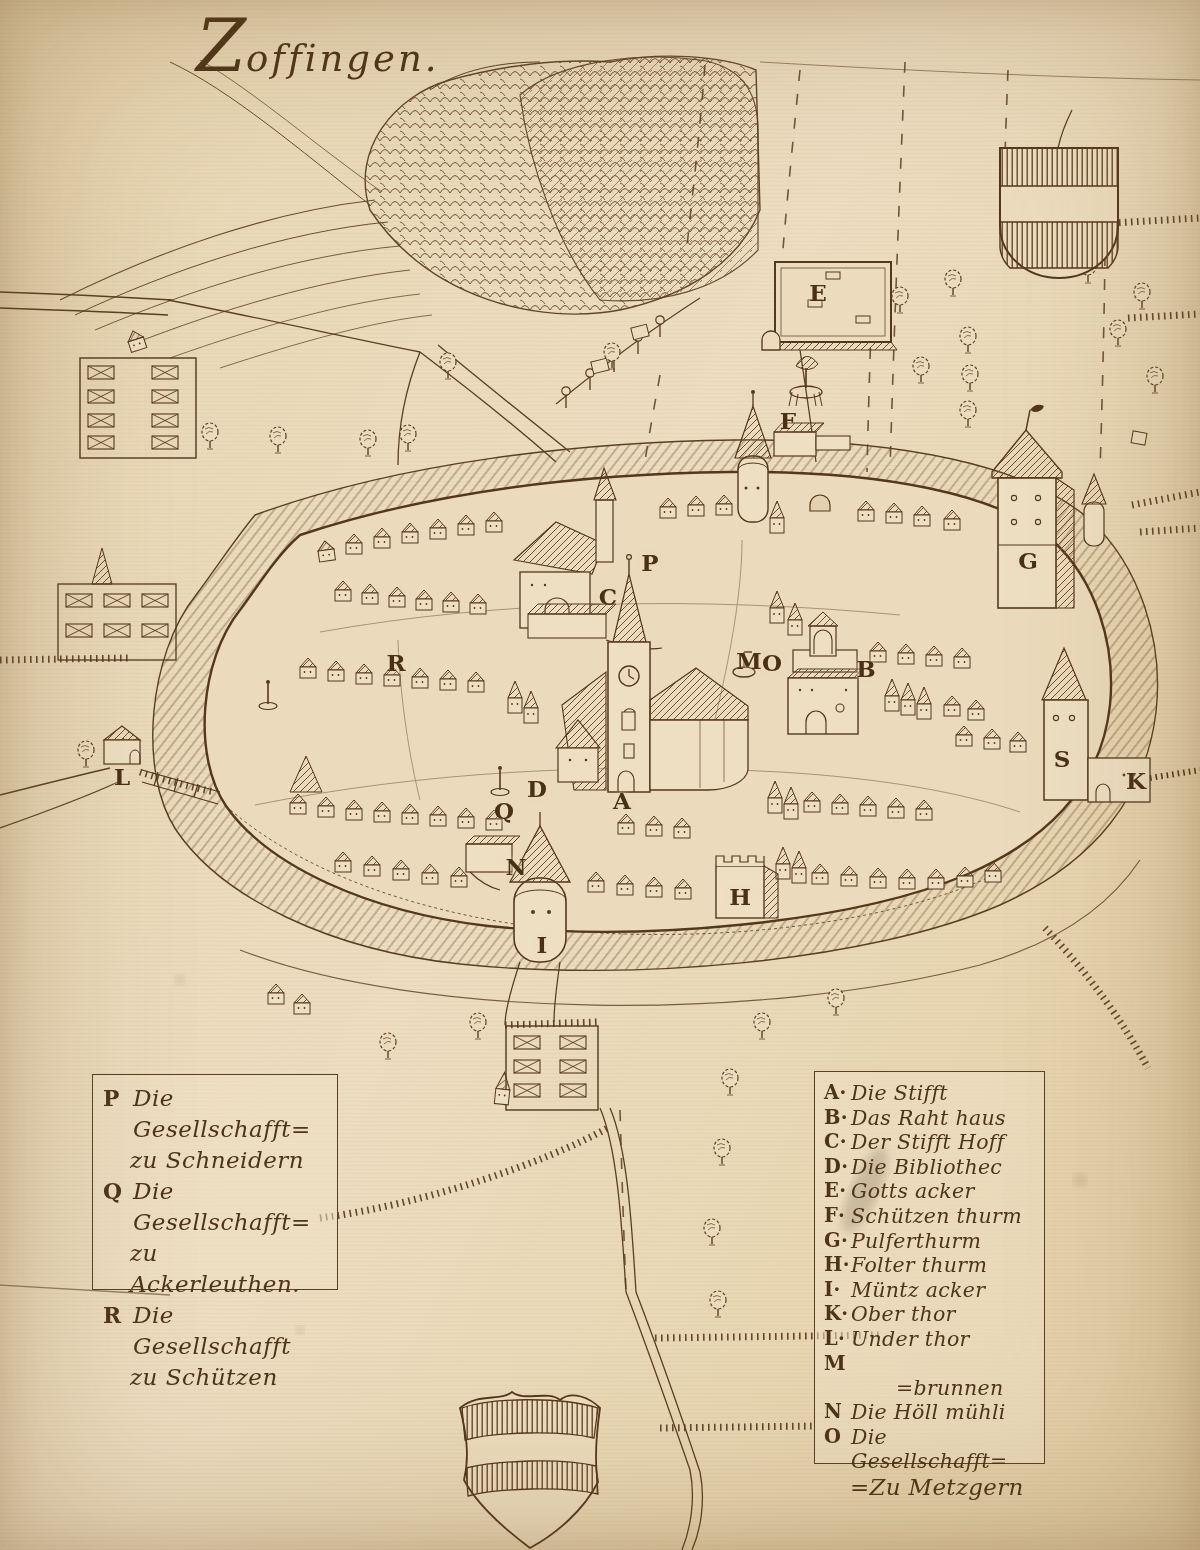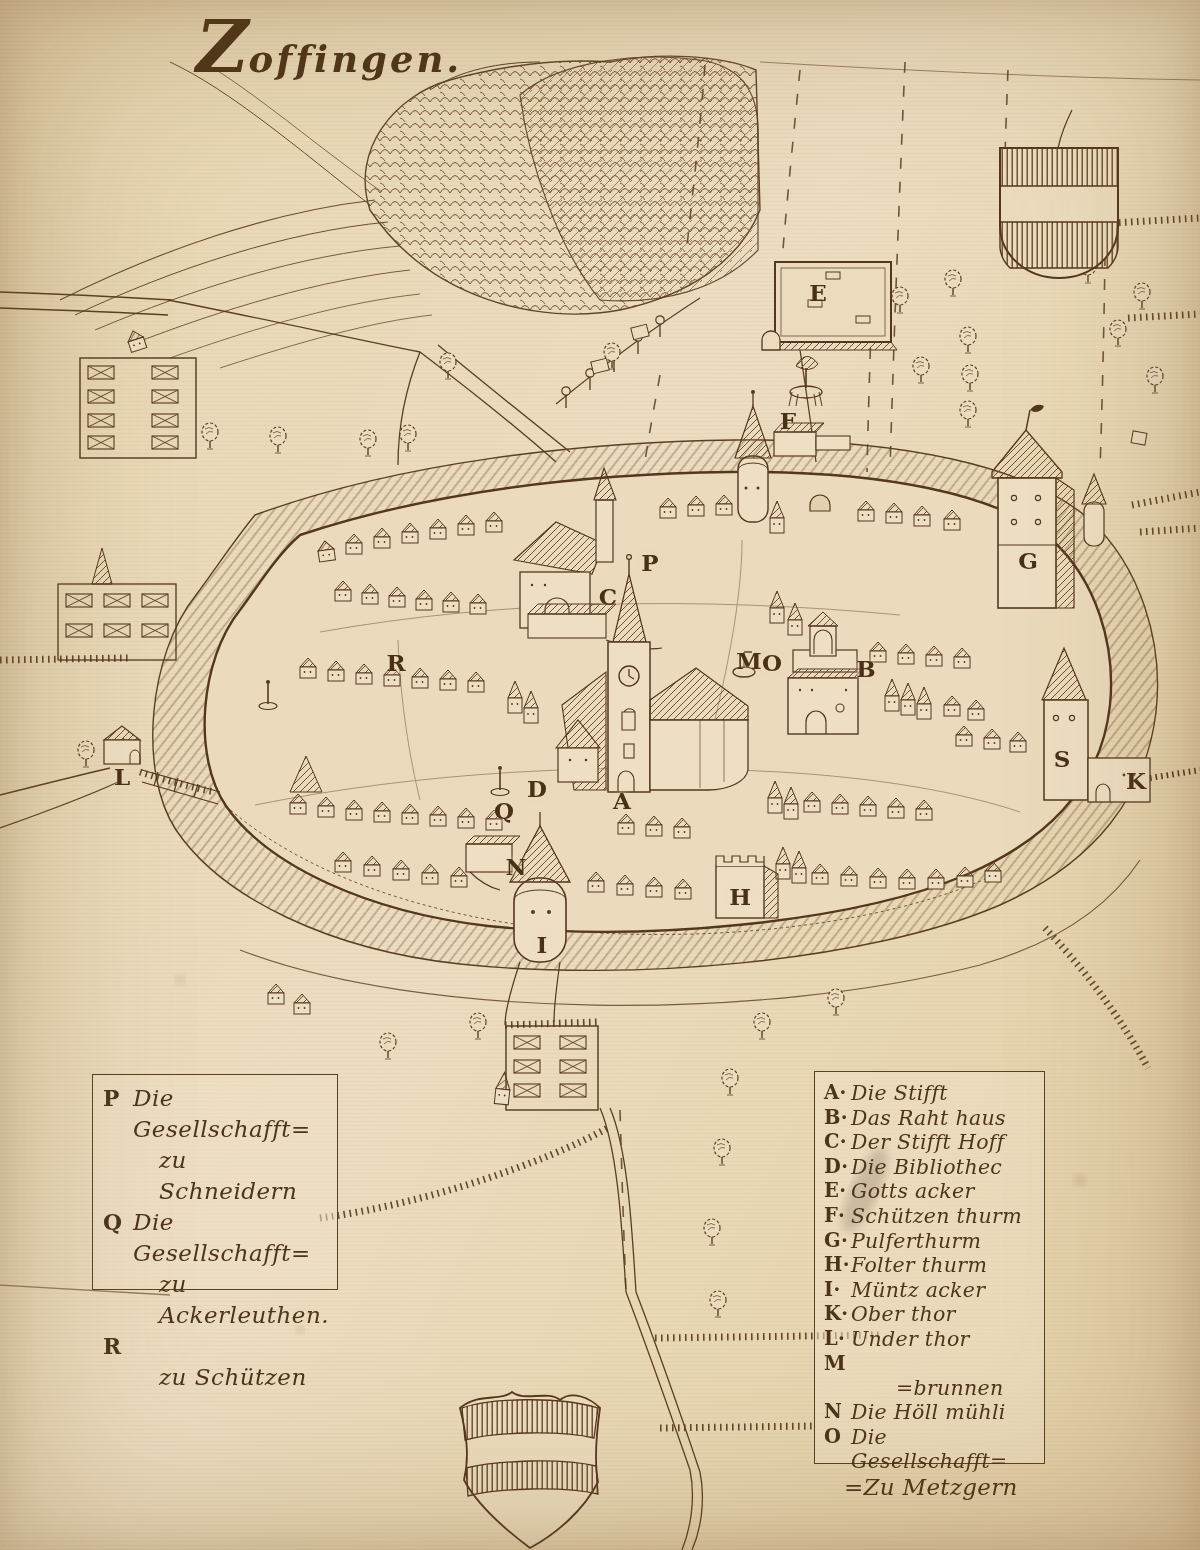--- a/index.html
+++ b/index.html
@@ -8,44 +8,44 @@
     font-family:"DejaVu Serif", serif;
     background:
       repeating-linear-gradient(0deg, rgba(125,95,55,0.05) 0 1px, rgba(0,0,0,0) 1px 4px),
       linear-gradient(118deg,#e2cfa9 0%, #ead9b8 18%, #edddc0 46%, #e8d6b2 74%, #e0cba3 100%);
     color:#55371e;
   }
   .vignette{position:absolute;inset:0;pointer-events:none;
     box-shadow:inset 0 0 180px rgba(120,85,40,0.35), inset 0 0 40px rgba(120,85,40,0.18);}
   svg.scene{position:absolute;left:0;top:0;}
   .title{
-    position:absolute;left:196px;top:18px;margin:0;font-weight:bold;
+    position:absolute;left:196px;top:18px;margin:0;font-weight:normal;
     font-style:italic;font-size:37px;letter-spacing:3px;color:#4e3419;
   }
   .title::first-letter{font-size:72px;line-height:0.8;letter-spacing:0;}
   .mk{
     position:absolute;transform:translate(-50%,-50%);
     font-size:23px;font-weight:bold;color:#4a3015;line-height:1;
     text-shadow:0 0 6px rgba(235,220,190,0.9);
   }
   .legend{
     position:absolute;background:rgba(238,224,196,0.55);
     border:1.6px solid #5b3f22;color:#4e3419;
   }
   .legend-left{left:92px;top:1074px;width:228px;height:206px;padding:8px 6px 0 10px;
     font-size:23px;font-style:italic;letter-spacing:0.5px;}
   .legend-right{left:814px;top:1071px;width:216px;height:382px;padding:9px 4px 0 9px;
     font-size:20.5px;font-style:italic;letter-spacing:0.3px;}
   .lrow{display:flex;line-height:31px;}
   .legend-right .lrow{line-height:24.6px;}
   .lrow .lt{width:30px;flex:none;font-style:normal;font-weight:bold;font-size:0.95em;}
   .legend-right .lrow .lt{width:27px;}
-  .lcont{line-height:31px;margin-left:56px;}
+  .lcont{line-height:31px;margin-left:27px;}
   .ind-brunnen{margin-left:72px;}
-  .ind-metzgern{margin-left:20px;font-size:23px;line-height:27px;}
+  .ind-metzgern{margin-left:26px;font-size:23px;line-height:27px;}
 </style>
 </head>
 <body>
 
 <svg class="scene" width="1200" height="1550" viewBox="0 0 1200 1550">
   <defs>
     <pattern id="diagTex" width="7" height="7" patternUnits="userSpaceOnUse">
       <path d="M0,7 L7,0" stroke="#6d5132" stroke-width="1" fill="none"></path>
     </pattern>
     <pattern id="diagTex2" width="10" height="10" patternUnits="userSpaceOnUse">
@@ -549,20 +549,21 @@
     <span>Die Gesellschafft=</span>
   </div>
   <div class="lcont">zu Schneidern</div>
   <div class="lrow">
     <span class="lt">Q</span>
     <span>Die Gesellschafft=</span>
   </div>
   <div class="lcont">zu Ackerleuthen.</div>
   <div class="lrow">
     <span class="lt">R</span>
+    <span>Die Gesellschafft</span>
   </div>
   <div class="lcont">zu Schützen</div>
 </div>
 
 <div class="legend legend-right">
   <div class="lrow">
       <span class="lt">A·</span>
       <span>Die Stifft</span>
     </div>
   <div class="lrow">

